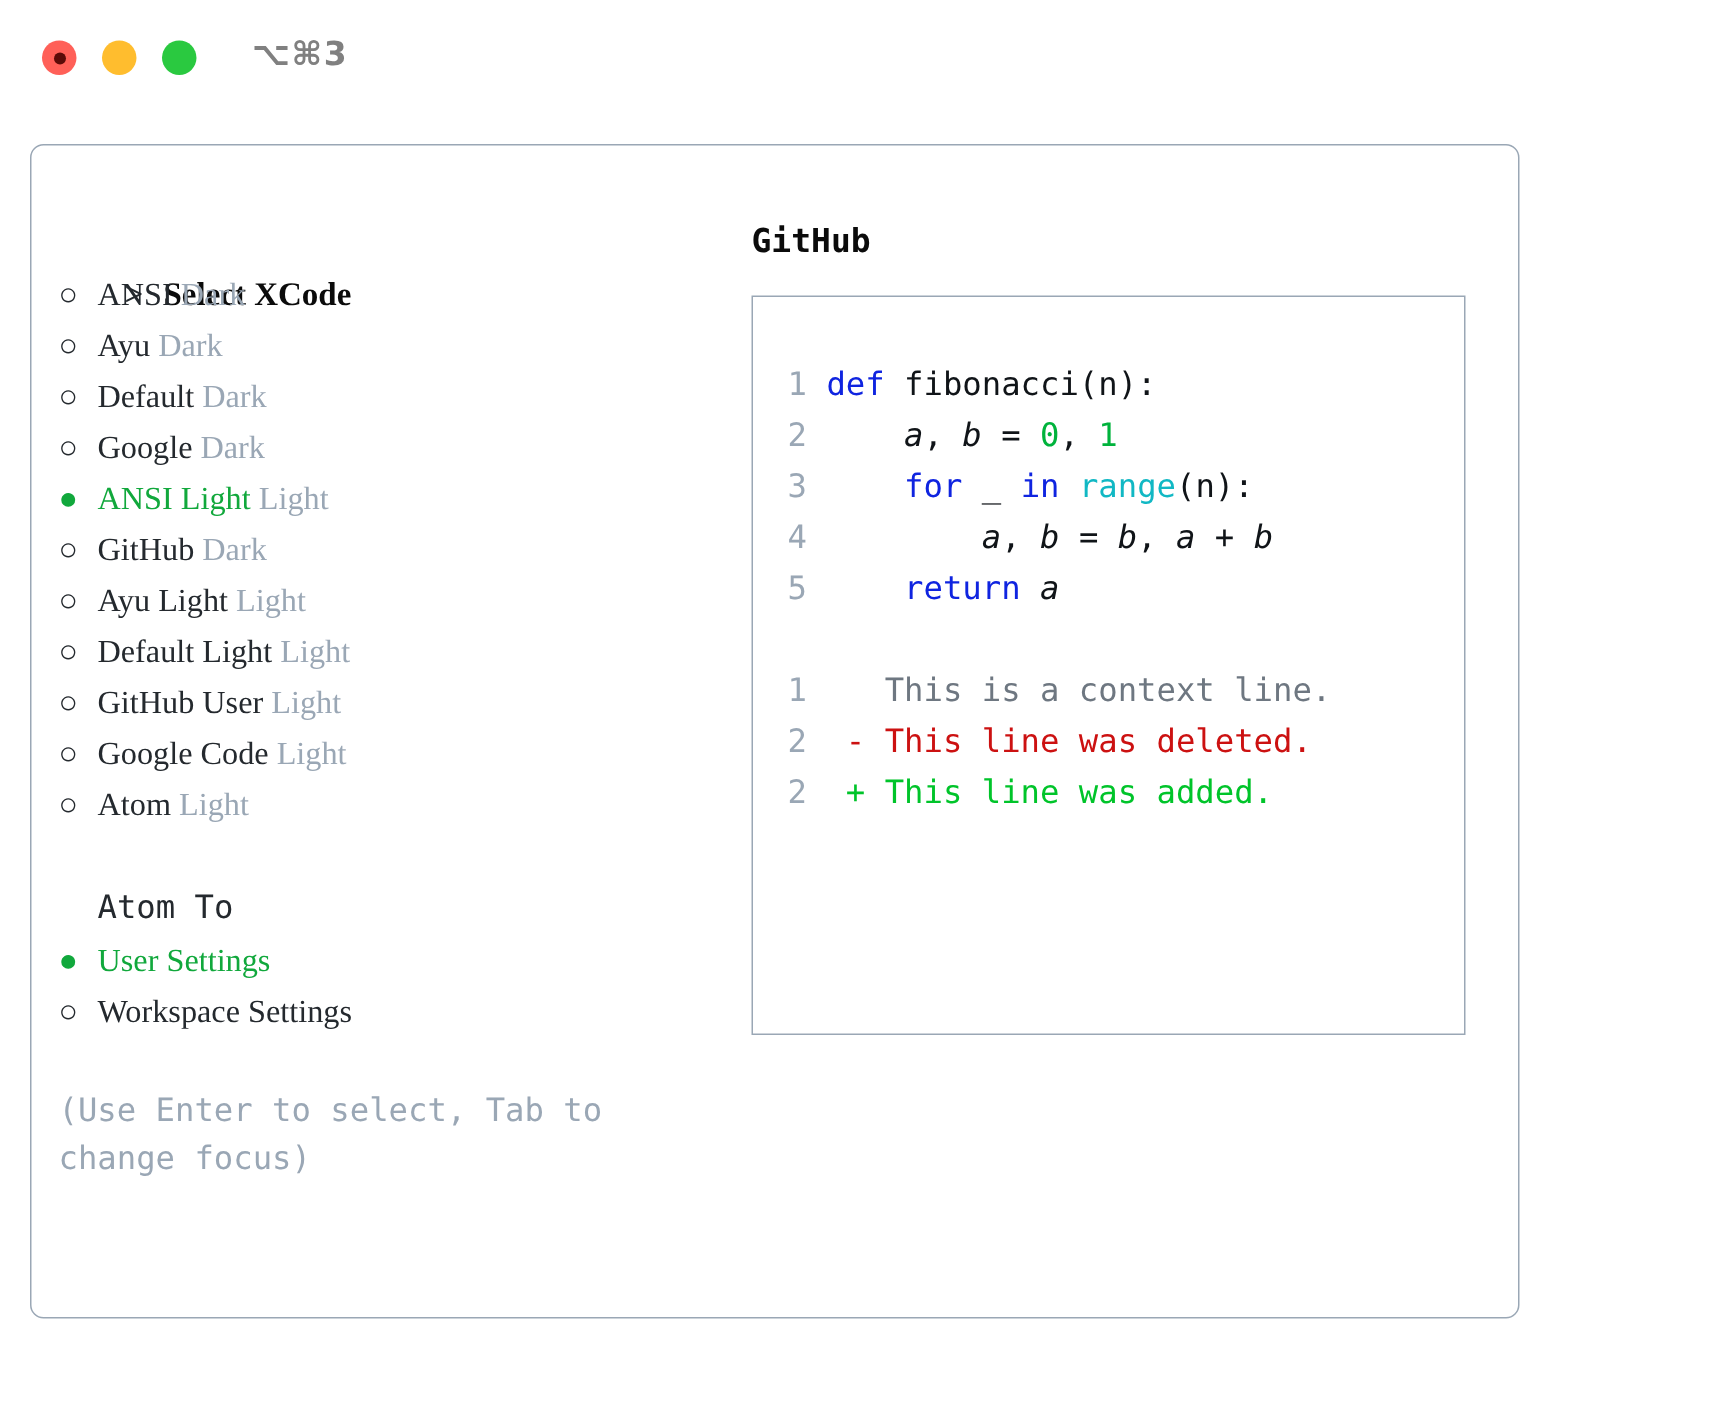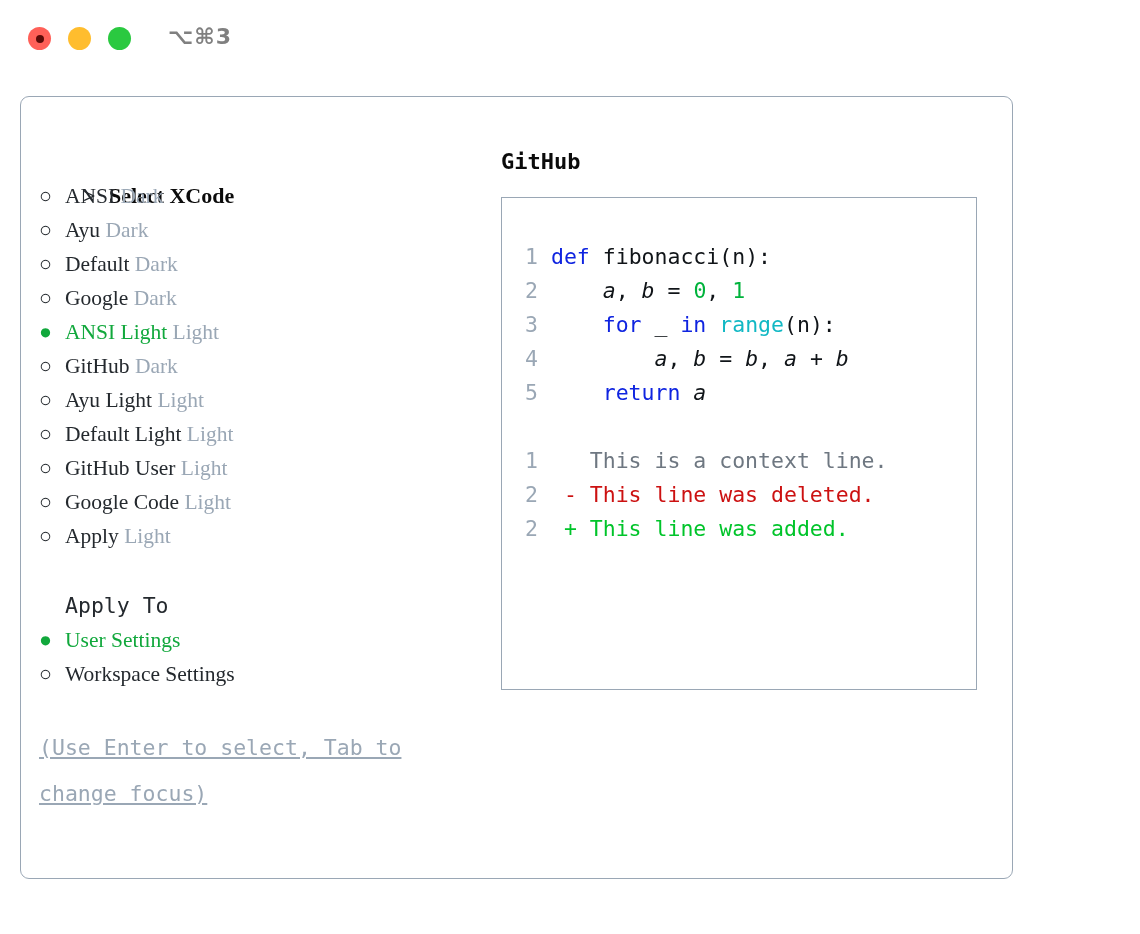--- a/index.html
+++ b/index.html
@@ -105,24 +105,23 @@
     line-height: 34px;
     font-size: 21.5px;
     color: #24292e;
     padding-left: 26px;
     white-space: pre;
     margin-top: 36px;
   }
   #hint {
     margin-top: 34px;
     font-size: 21.5px;
-    line-height: 46px;
+    line-height: 32px;
     color: #9aa7b5;
     width: 400px;
-    text-decoration: underline;
   }
 
   
   #right-col {
     position: absolute;
     left: 480px; top: 48px;
     width: 500px;
   }
   #preview-title {
     font-size: 22px;
@@ -186,24 +185,24 @@
           <div class="row"><span class="marker">○</span><span class="theme-name">ANSI</span><span class="theme-tag"> Dark</span></div>
           <div class="row"><span class="marker">○</span><span class="theme-name">Ayu</span><span class="theme-tag"> Dark</span></div>
           <div class="row"><span class="marker">○</span><span class="theme-name">Default</span><span class="theme-tag"> Dark</span></div>
           <div class="row"><span class="marker">○</span><span class="theme-name">Google</span><span class="theme-tag"> Dark</span></div>
           <div class="row selected"><span class="marker sel">●</span><span class="theme-name">ANSI Light</span><span class="theme-tag"> Light</span></div>
           <div class="row"><span class="marker">○</span><span class="theme-name">GitHub</span><span class="theme-tag"> Dark</span></div>
           <div class="row"><span class="marker">○</span><span class="theme-name">Ayu Light</span><span class="theme-tag"> Light</span></div>
           <div class="row"><span class="marker">○</span><span class="theme-name">Default Light</span><span class="theme-tag"> Light</span></div>
           <div class="row"><span class="marker">○</span><span class="theme-name">GitHub User</span><span class="theme-tag"> Light</span></div>
           <div class="row"><span class="marker">○</span><span class="theme-name">Google Code</span><span class="theme-tag"> Light</span></div>
-          <div class="row"><span class="marker">○</span><span class="theme-name">Apply</span><span class="theme-tag"> Light</span></div>
+          <div class="row"><span class="marker">○</span><span class="theme-name">Atom</span><span class="theme-tag"> Light</span></div>
         </div>
 
-      <div id="apply-header">Apply To</div>
+      <div id="apply-header">Atom To</div>
       <div id="apply-list">
           <div class="row selected"><span class="marker sel">●</span><span class="theme-name">User Settings</span></div>
           <div class="row"><span class="marker">○</span><span class="theme-name">Workspace Settings</span></div>
         </div>
 
       <div id="hint">(Use Enter to select, Tab to change focus)</div>
     </div>
 
     <div id="right-col">
       <div id="preview-title">GitHub</div>

